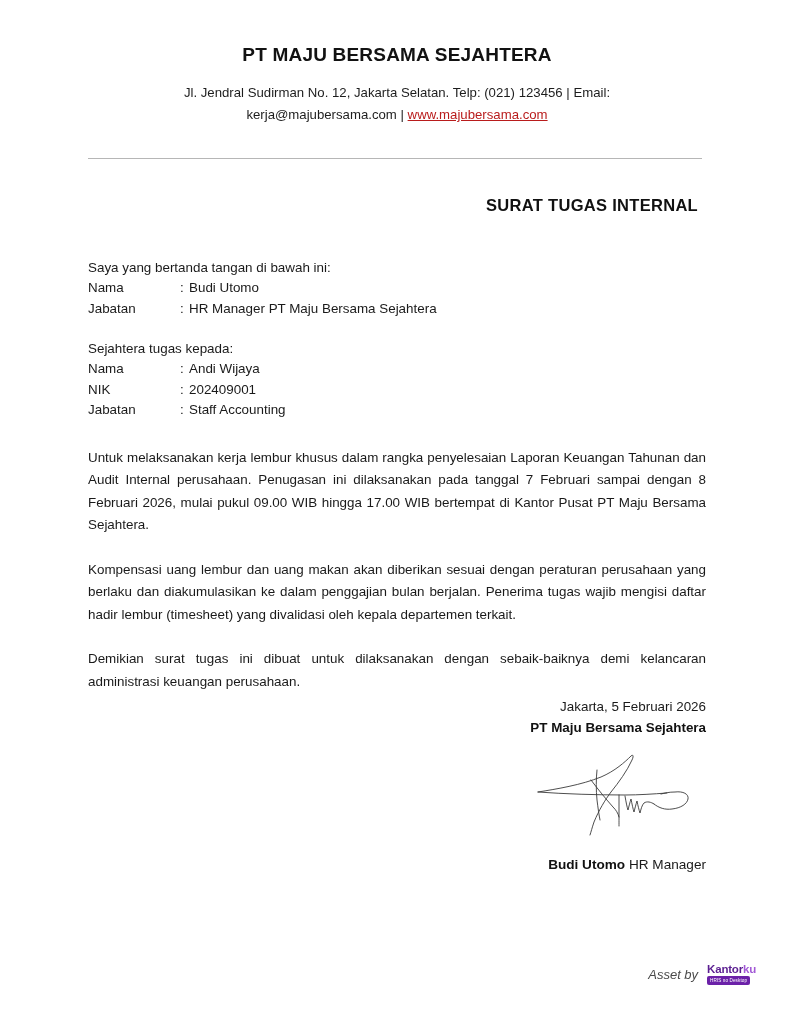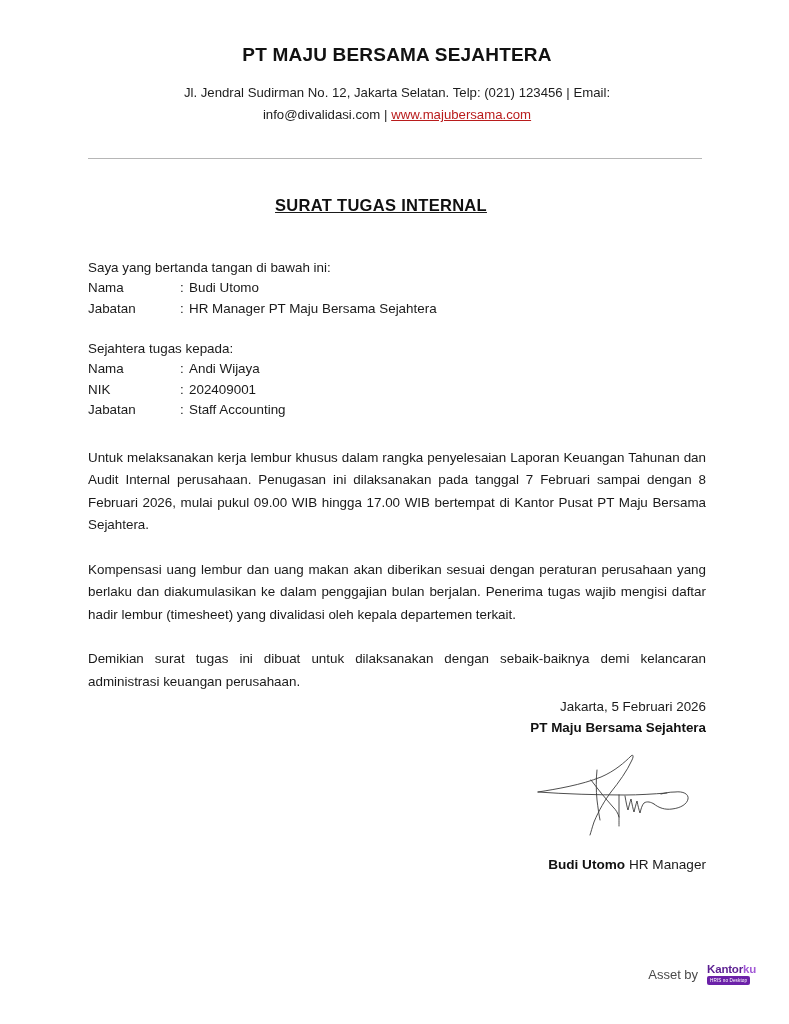--- a/index.html
+++ b/index.html
@@ -52,25 +52,24 @@
     left: 88px;
     top: 158px;
     width: 614px;
     height: 0;
     border-top: 1.4px solid #b6b6b6;
   }
 
   
   .doc-title {
     position: absolute;
-    left: 72px;
+    left: 80px;
     top: 196px;
     width: 618px;
-    text-align: center;
-    text-decoration: underline;
+    text-align: right;
   }
   .doc-title .line1 {
     font-size: 16.5px;
     font-weight: bold;
     letter-spacing: 0.3px;
     color: #111;
   }
   .doc-title .line2 {
     font-size: 16.5px;
     font-weight: bold;
@@ -165,20 +164,21 @@
     position: absolute;
     right: 33px;
     top: 963px;
     display: flex;
     align-items: center;
     gap: 9px;
   }
   .asset-by {
     font-size: 13px;
     color: #4a4a4a;
+    font-style: italic;
   }
   .brand-logo {
     display: flex;
     flex-direction: column;
     align-items: flex-start;
     gap: 1px;
   }
   .brand-word {
     font-size: 11.5px;
     font-weight: bold;
@@ -202,21 +202,21 @@
 </head>
 <body>
 
 <div class="page">
 
   <div class="letterhead">
     <div class="company-name">PT MAJU BERSAMA SEJAHTERA</div>
     <div class="company-contact">
       <span>Jl. Jendral Sudirman No. 12, Jakarta Selatan. Telp: (021) 123456 | Email:</span>
       <br>
-      <span>info@divalidasi.com</span><span class="sep"> | </span><a class="weblink" href="#">www.majubersama.com</a>
+      <span>kerja@majubersama.com</span><span class="sep"> | </span><a class="weblink" href="#">www.majubersama.com</a>
     </div>
   </div>
 
   <div class="divider"></div>
 
   <div class="doc-title">
     <div class="line1">SURAT TUGAS INTERNAL</div>
   </div>
 
   <div class="body-area">

